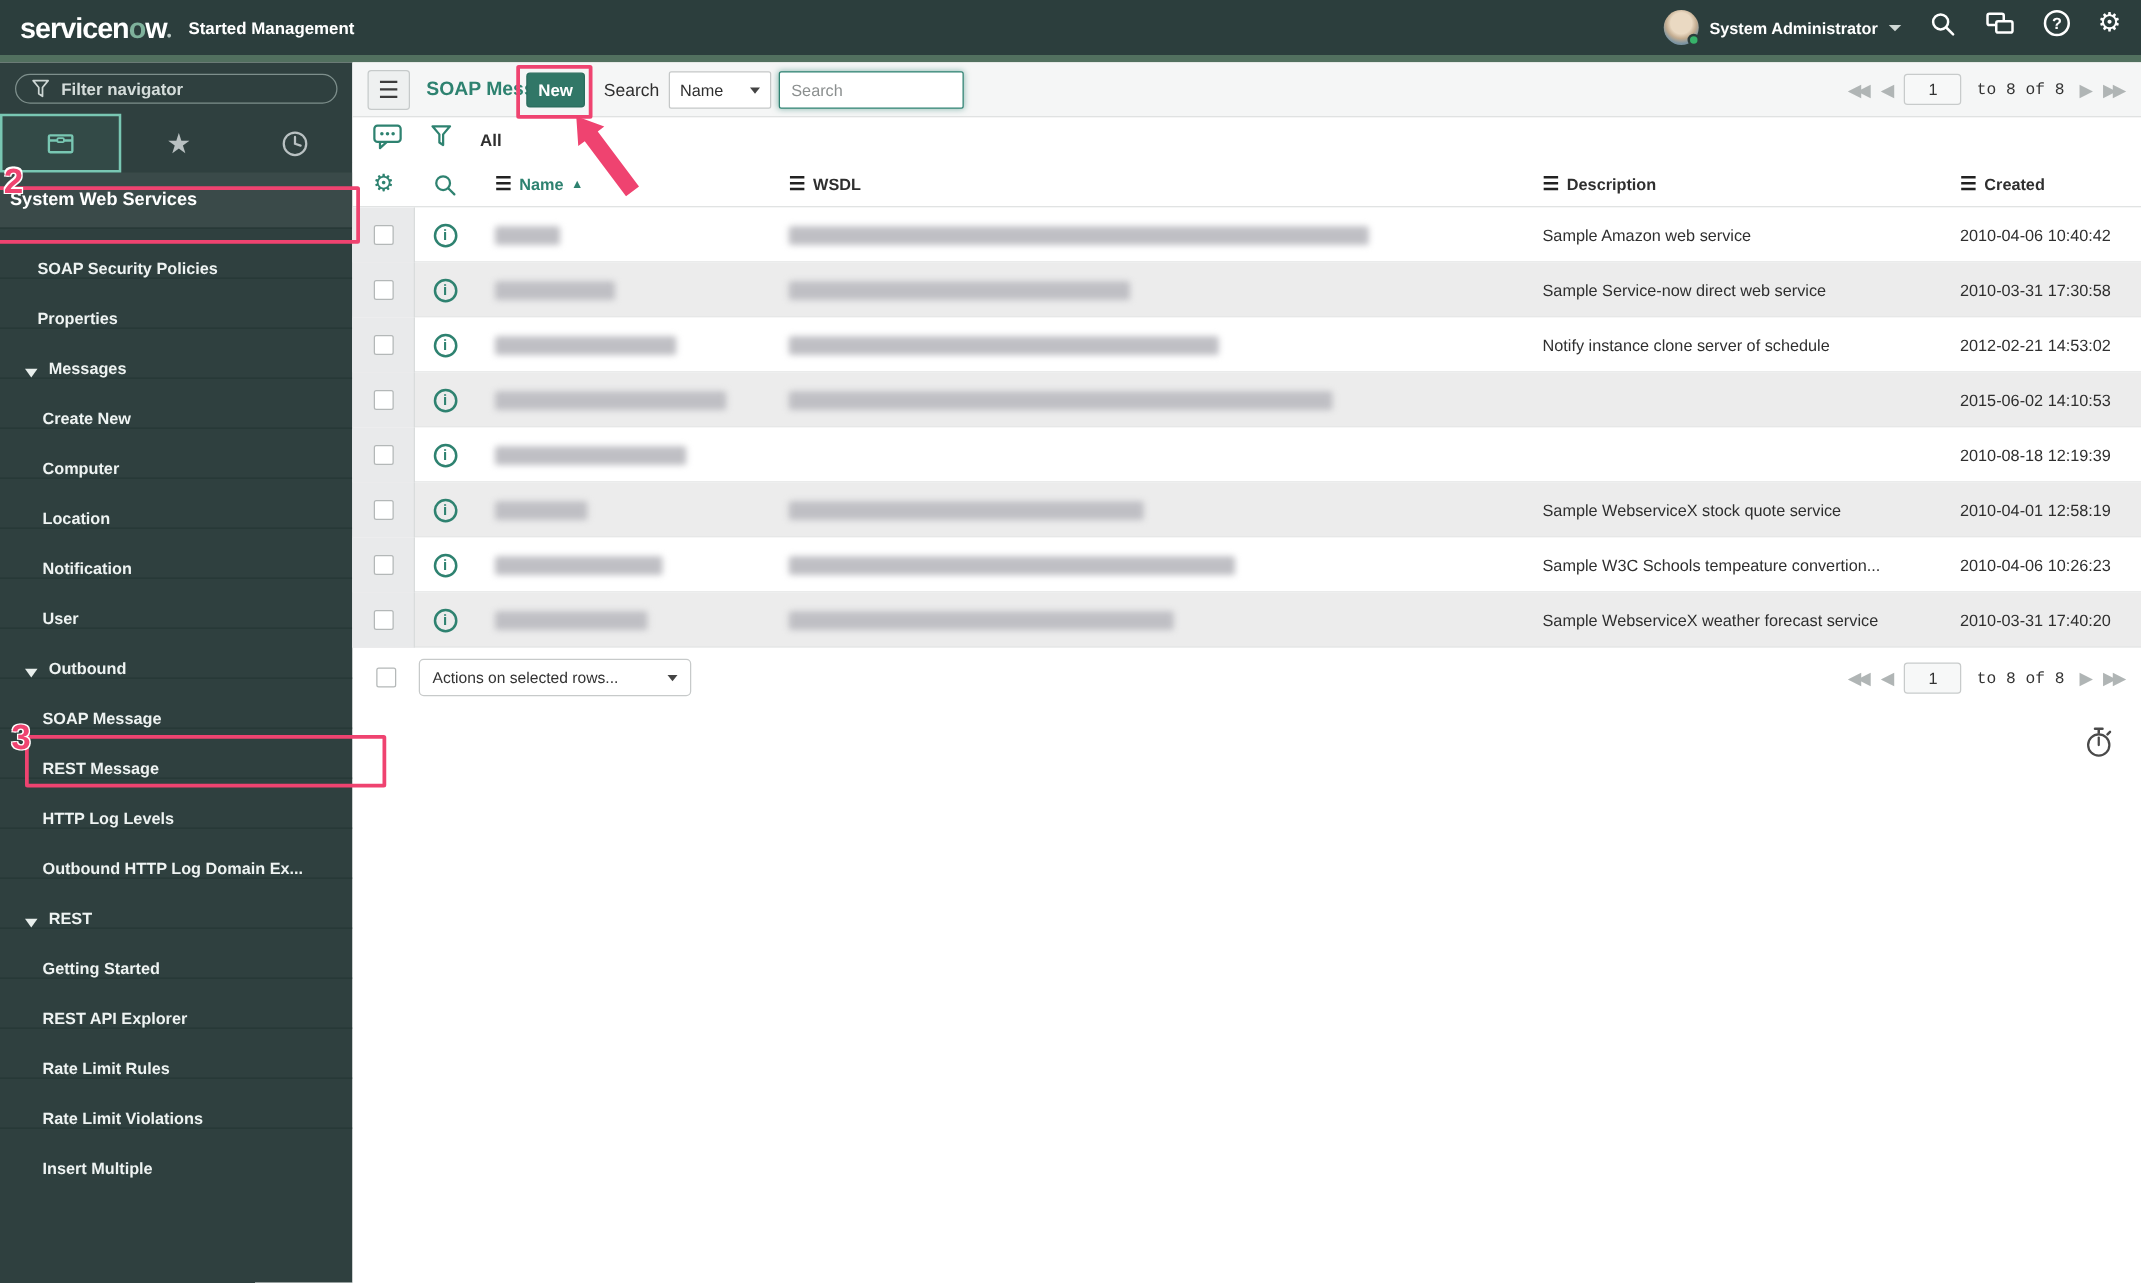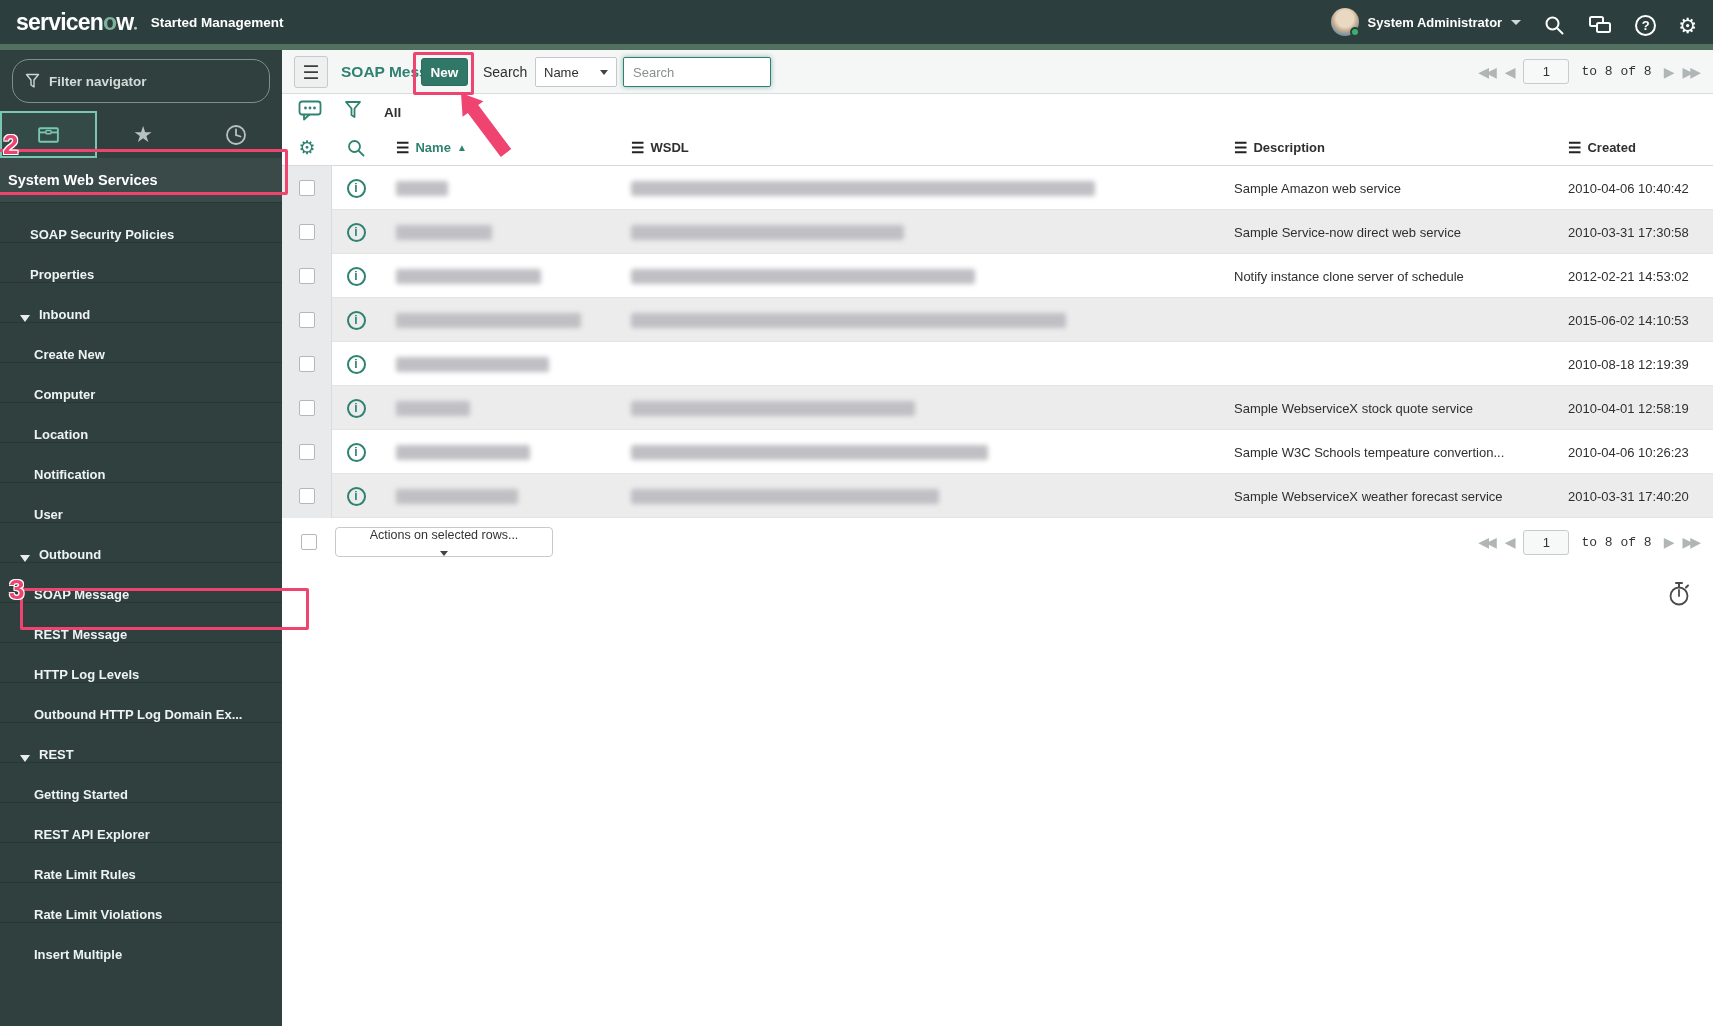--- a/index.html
+++ b/index.html
@@ -6,41 +6,41 @@
   html,body { width:1713px; height:1026px; overflow:hidden; background:#fff;
     font-family:"Liberation Sans", sans-serif; }
 
   
   .topbar { position:absolute; left:0; top:0; width:1713px; height:44px;
     background:#2c3e3d; display:flex; align-items:center; padding:0 16px; z-index:5; }
   .logo { color:#fff; font-size:23px; font-weight:bold; letter-spacing:-0.8px; line-height:1; }
   .logo .o-green { color:#7fb29c; }
   .logo .tm { font-size:7px; vertical-align:baseline; color:#b9c6c2; }
   .product { color:#fff; font-size:13.5px; font-weight:bold; margin-left:14px; }
-  .tb-right { margin-left:auto; display:flex; align-items:flex-end; gap:22px; }
+  .tb-right { margin-left:auto; display:flex; align-items:flex-start; gap:22px; }
   .user-chip { display:flex; align-items:center; gap:9px; cursor:pointer; }
   .avatar { width:28px; height:28px; border-radius:50%; position:relative;
     background:radial-gradient(circle at 50% 38%, #ead9c2 0 38%, #c3ac90 55%, #7e95a3 72%, #5d7888 100%); }
   .presence { position:absolute; right:-1px; bottom:-1px; width:10px; height:10px;
     border-radius:50%; background:#37b26a; border:2px solid #2c3e3d; }
   .user-name { color:#fff; font-size:13px; font-weight:bold; }
   .caret-down-w { width:0; height:0; border-left:5px solid transparent; border-right:5px solid transparent;
     border-top:5px solid #cfd8d5; }
   .tb-icon { color:#fff; display:flex; align-items:center; cursor:pointer; }
   .help-circ { width:21px; height:21px; border:2px solid #fff; border-radius:50%;
     display:flex; align-items:center; justify-content:center; color:#fff; font-size:13px; font-weight:bold; }
   .gear-glyph { font-size:21px; color:#fff; line-height:1; }
 
   .greenstrip { position:absolute; left:0; top:44px; width:1713px; height:6px; background:#52705f; }
 
   
   .sidebar { position:absolute; left:0; top:50px; width:282px; height:976px;
     background:#2f403f; color:#eef3f2; }
   .filter-wrap { padding:9px 12px 8px 12px; }
-  .filter-pill { height:44px; border:1px solid #7e8f8c; border-radius:17px; display:flex;
+  .filter-pill { height:24px; border:1px solid #7e8f8c; border-radius:17px; display:flex;
     align-items:center; padding:0 12px; gap:9px; }
   .filter-pill svg { flex:0 0 auto; }
   .filter-input { background:transparent; border:none; outline:none; color:#e6edeb;
     font-size:13.5px; font-weight:bold; width:100%; font-family:"Liberation Sans",sans-serif; }
   .filter-input::placeholder { color:#d4dcda; opacity:1; }
   .tabs { height:47px; display:flex; }
   .tab { flex:1 1 0; display:flex; align-items:center; justify-content:center; cursor:pointer; }
   .tab.active { border:2px solid #79c7b3; background:#334a47; }
   .star-glyph { font-size:22px; color:#b9c1c2; line-height:1; }
   .section-hdr { height:44px; background:#3a4a49; display:flex; align-items:center;
@@ -112,21 +112,21 @@
     font-size:12px; font-weight:bold; display:flex; align-items:center; justify-content:center;
     cursor:pointer; font-style:normal; }
   .name-cell { padding-left:16px; }
   .blur-block { height:15px; background:#bfbfc4; border-radius:2px; filter:blur(2.5px); }
   .desc-cell, .created-cell { font-size:13px; color:#2f2f2f; }
 
   .actionrow { position:absolute; left:0; top:477px; width:1431px; height:30px; }
   .actionrow .checkbox { position:absolute; left:19px; top:7px; }
   .action-select { position:absolute; left:53px; top:0; width:218px; height:30px; background:#fff;
     border:1px solid #c7caca; border-radius:4px; display:flex; align-items:center;
-    justify-content:space-between; padding:0 10px; font-size:12.5px; color:#333; cursor:pointer;flex-direction:column; }
+    justify-content:space-between; padding:0 10px; font-size:12.5px; color:#333; cursor:pointer; }
 
   .stopwatch { position:absolute; left:1384px; top:530px; cursor:pointer; }
 
   
   .ann { position:absolute; z-index:60; }
   .ann-box { border:3px solid #ef4370; border-radius:2px; background:transparent; }
   .ann-box-new { left:413px; top:52px; width:61px; height:43px; }
   .ann-box-sws { left:-4px; top:149px; width:292px; height:46px; }
   .ann-box-soap { left:20px; top:588px; width:289px; height:42px; }
   .ann-num { color:#ef4370; font-size:28px; font-weight:bold; line-height:1;
@@ -202,21 +202,21 @@
       <div class="nav-item lvl-top">
 
     <span class="nav-label">SOAP Security Policies</span>
   </div>
       <div class="nav-item lvl-top">
 
     <span class="nav-label">Properties</span>
   </div>
       <div class="nav-item lvl-exp">
     <span class="exp-caret" style="display: inline-block;"></span>
-    <span class="nav-label">Inbound</span>
+    <span class="nav-label">Messages</span>
   </div>
       <div class="nav-item lvl-sub">
 
     <span class="nav-label">Create New</span>
   </div>
       <div class="nav-item lvl-sub">
 
     <span class="nav-label">Computer</span>
   </div>
       <div class="nav-item lvl-sub">

